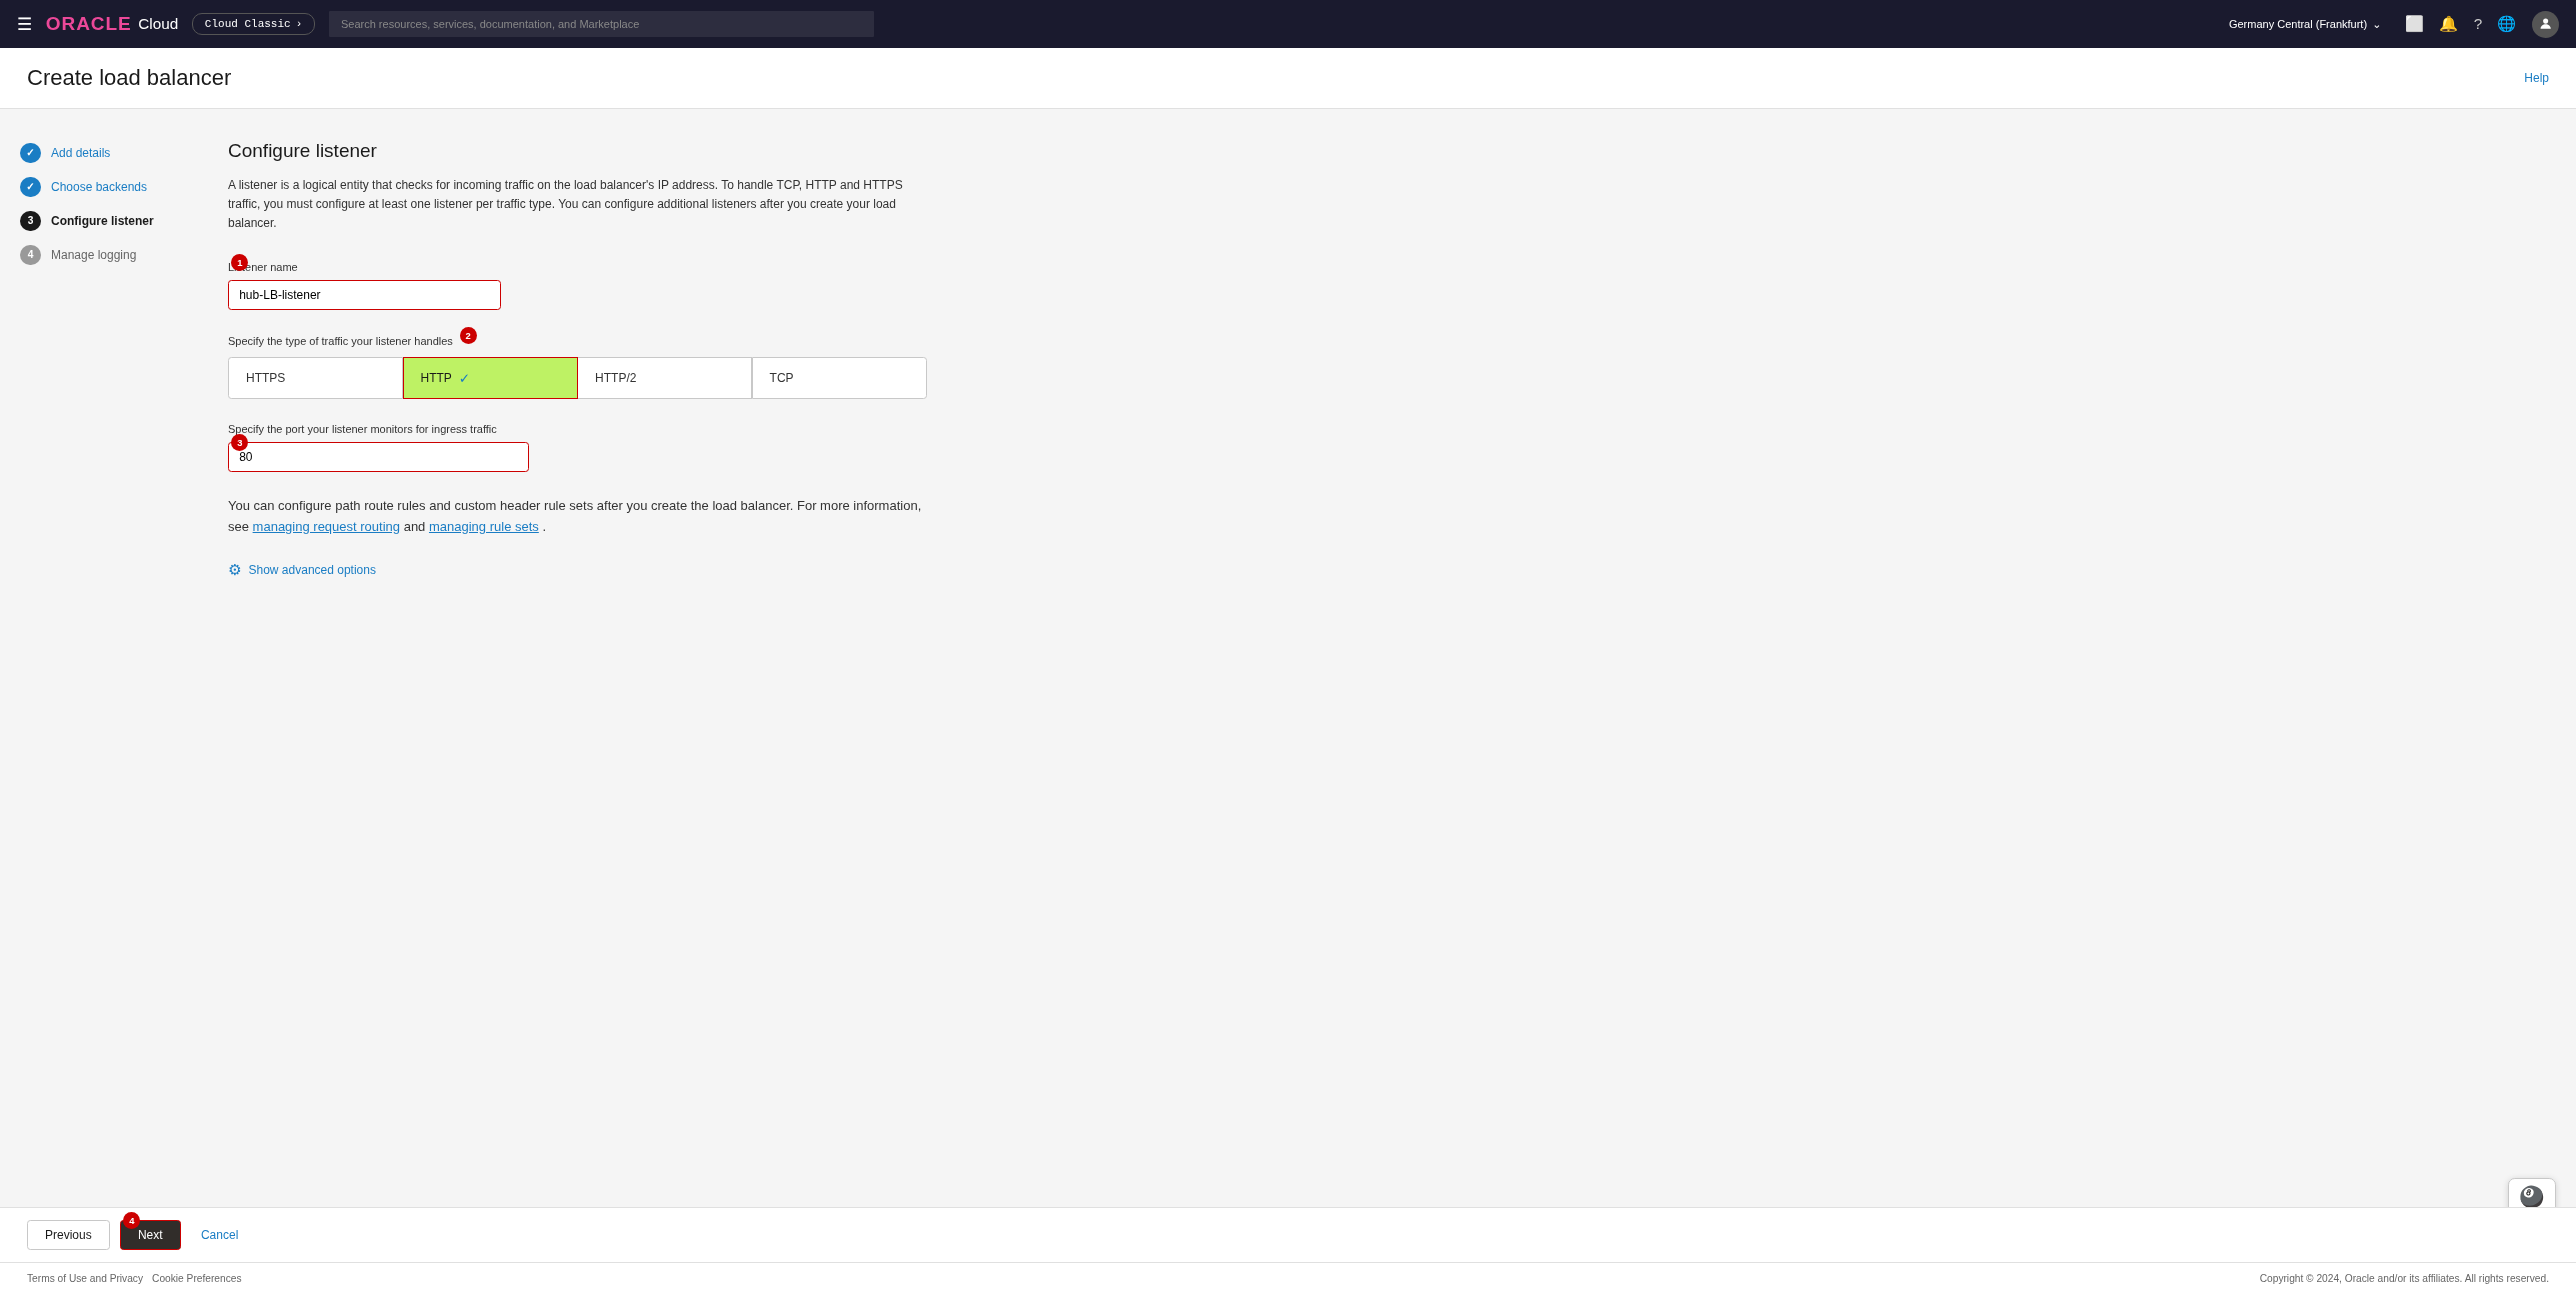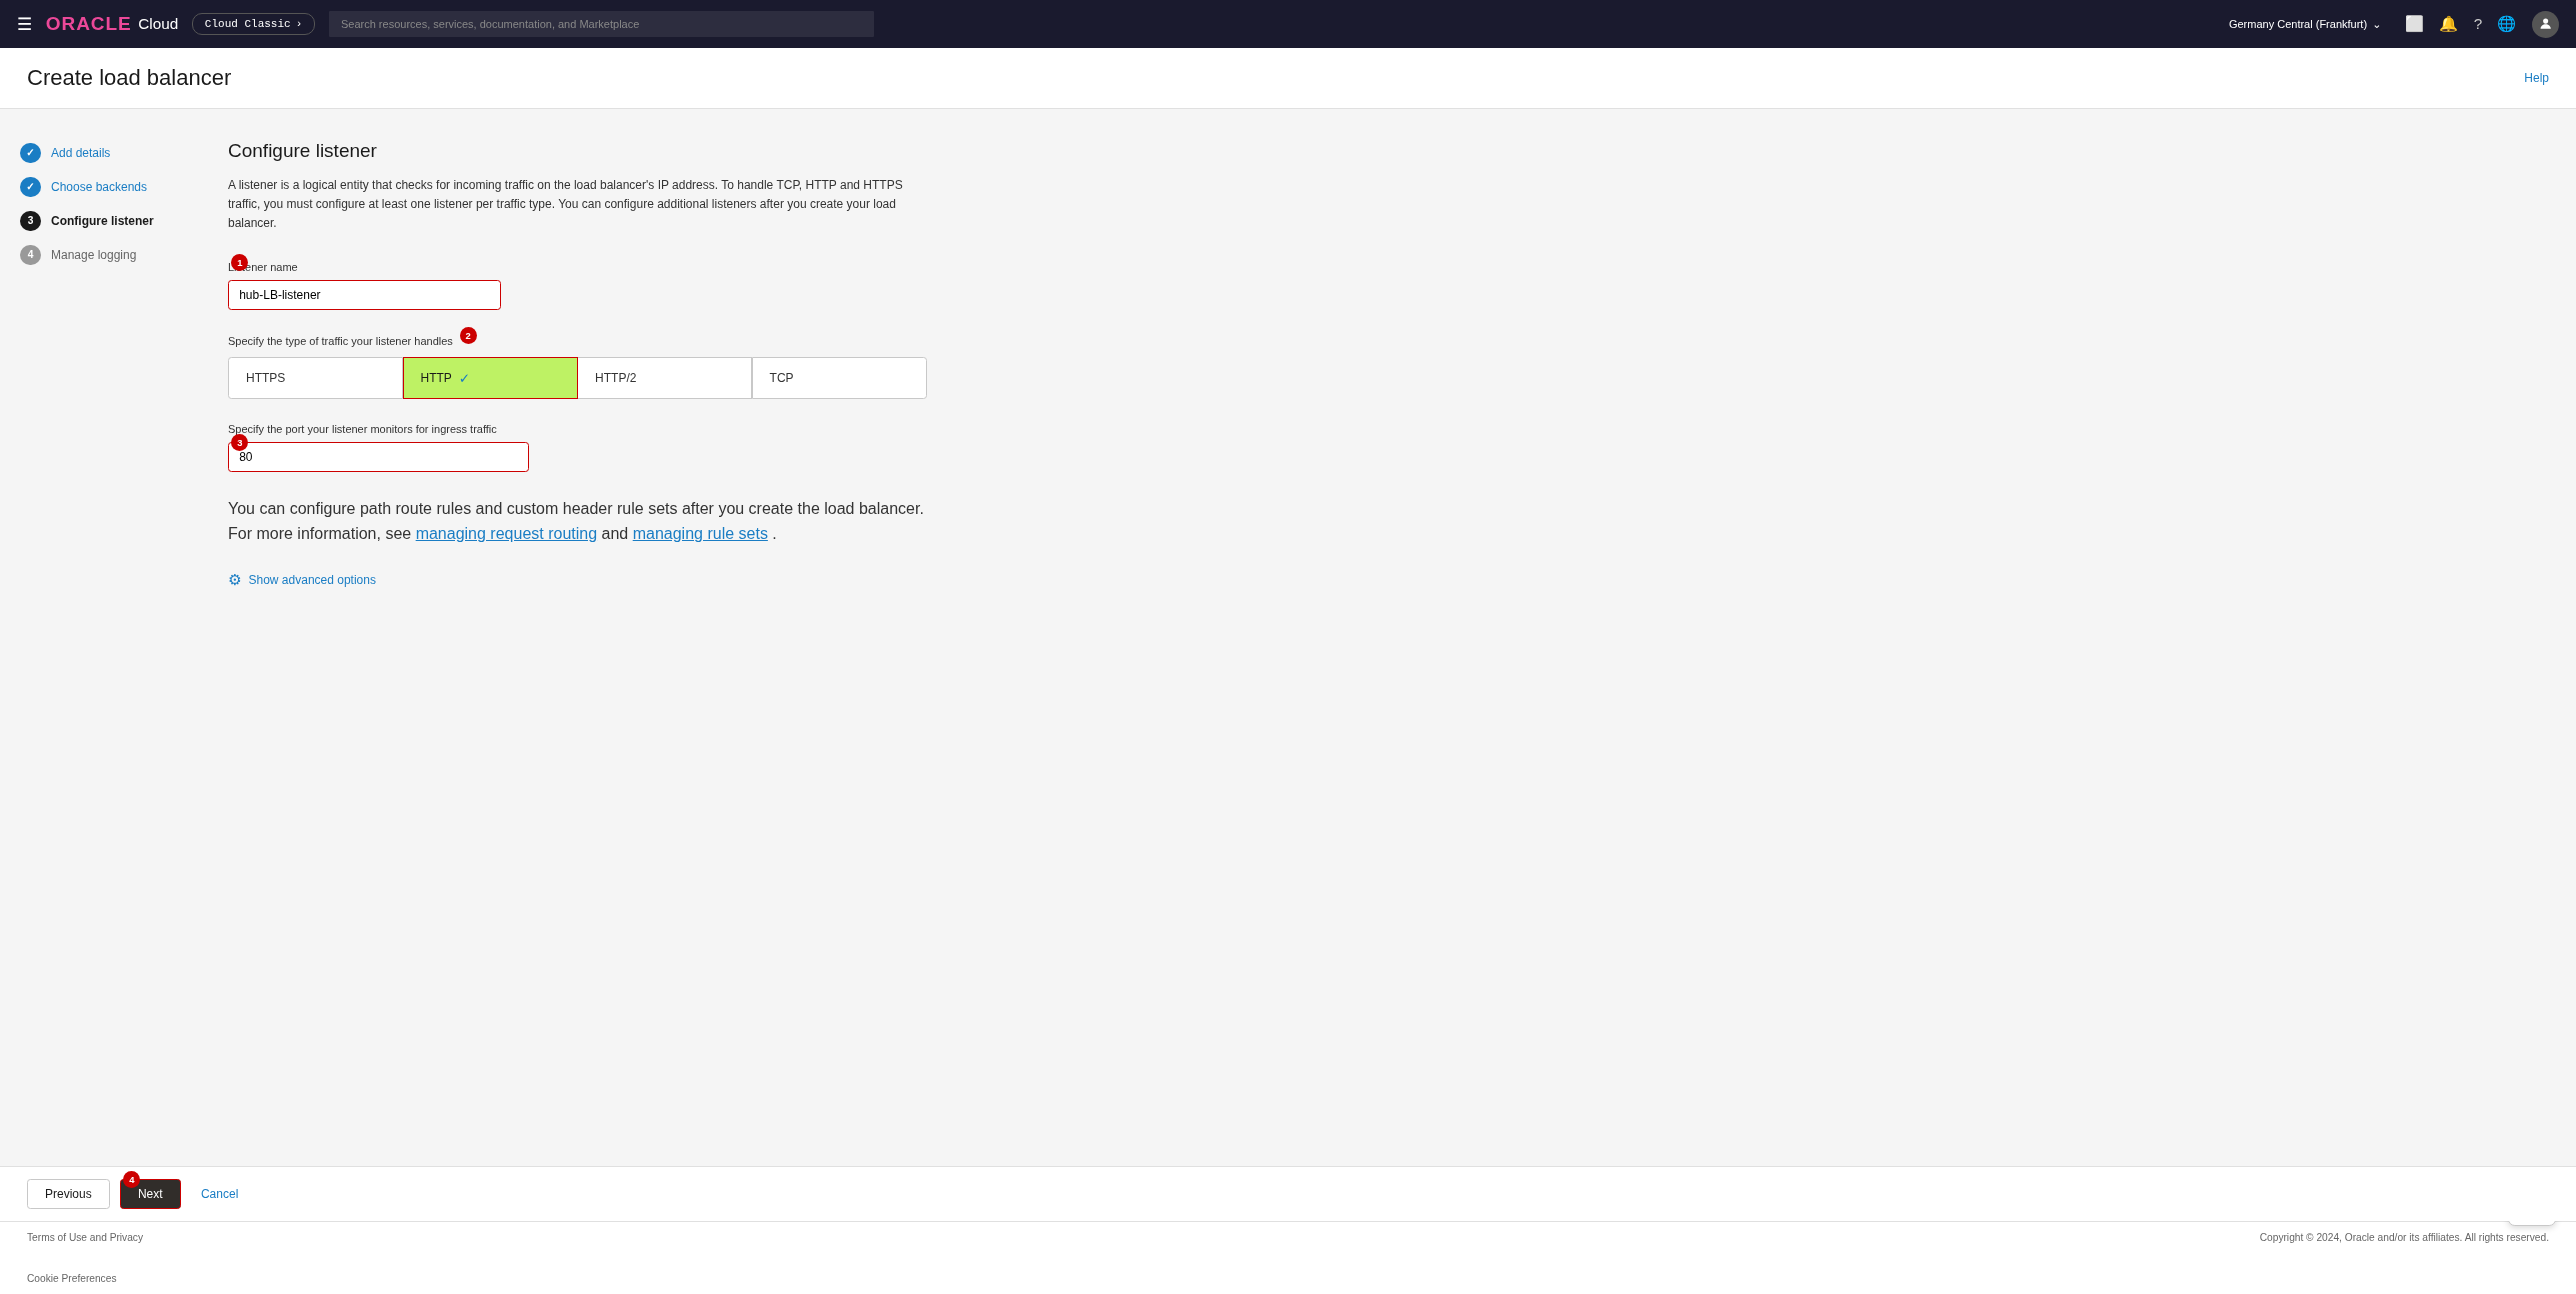--- a/index.html
+++ b/index.html
@@ -187,21 +187,21 @@
       padding: 6.8px 10.2px;
       border: 0.9px solid #c8c8c8;
       border-radius: 3.4px;
       font-size: 12px;
       background: #fff;
       outline: none;
     }
     .port-input.highlighted { border: 1.7px solid #c00; }
 
     .info-text {
-      font-size: 16px;
+      font-size: 13px;
       color: #333;
       line-height: 1.6;
       max-width: 699px;
       margin-bottom: 10.2px;
     }
     .info-link { color: #1a7dc4; text-decoration: underline; cursor: pointer; }
 
     .advanced-options {
       display: flex;
       align-items: center;
@@ -257,21 +257,21 @@
     .footer {
       background: #fff;
       border-top: 0.9px solid #e0e0e0;
       padding: 10.2px 27px;
       display: flex;
       justify-content: space-between;
       font-size: 10.2px;
       color: #666;
       flex-shrink: 0;
     }
-    .footer-links { display: flex; gap: 30px; flex-direction: column; }
+    .footer-links { display: flex; gap: 9px; }
     .footer-link { color: #666; text-decoration: none; }
 
     
     .help-widget {
       position: fixed;
       bottom: 68px;
       right: 20.4px;
       width: 48px; height: 48px;
       background: #fff;
       border: 0.9px solid #c8c8c8;

